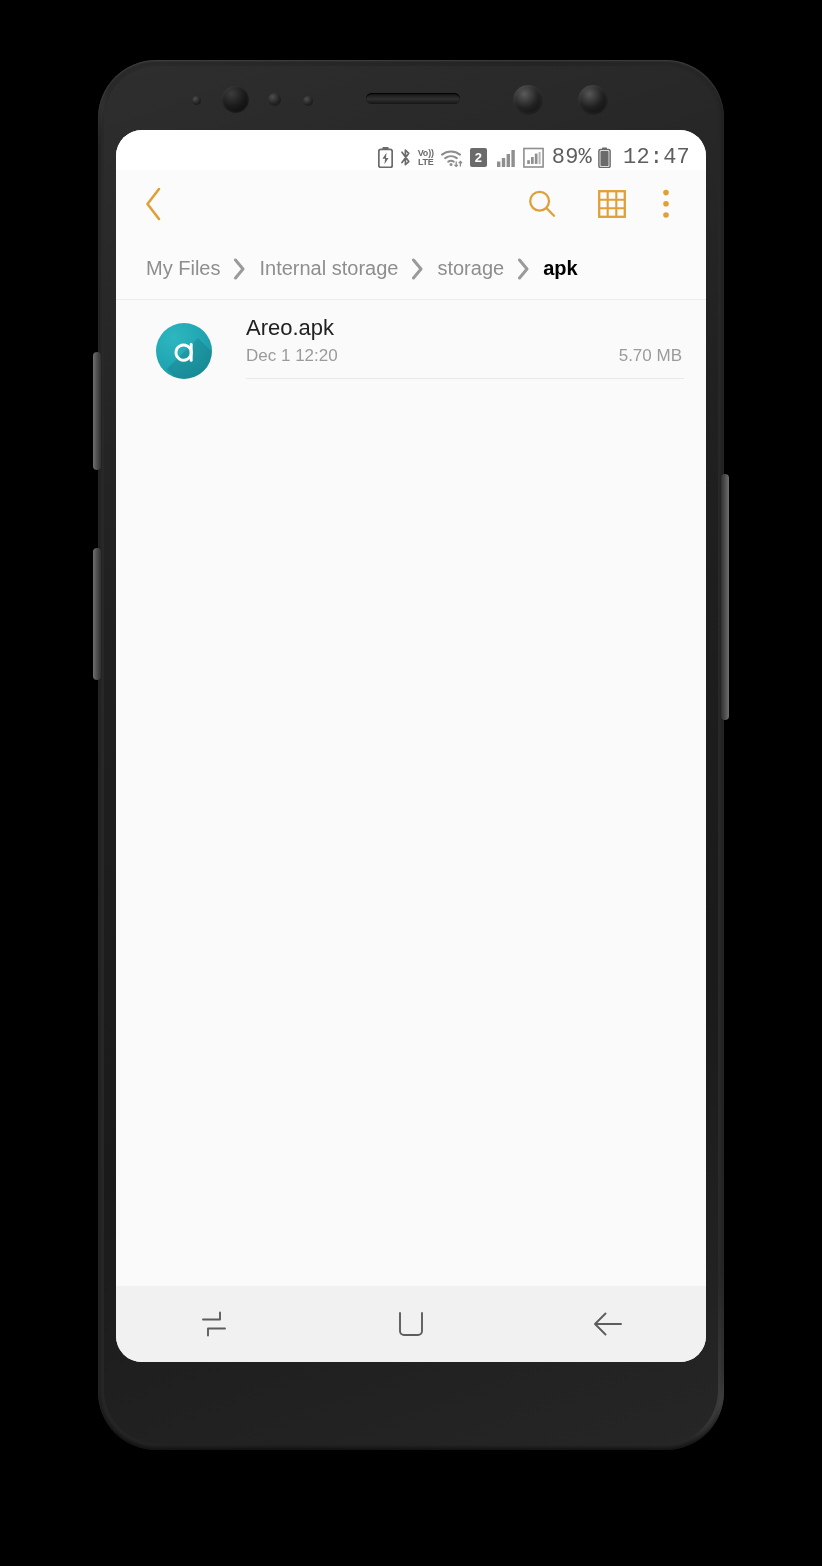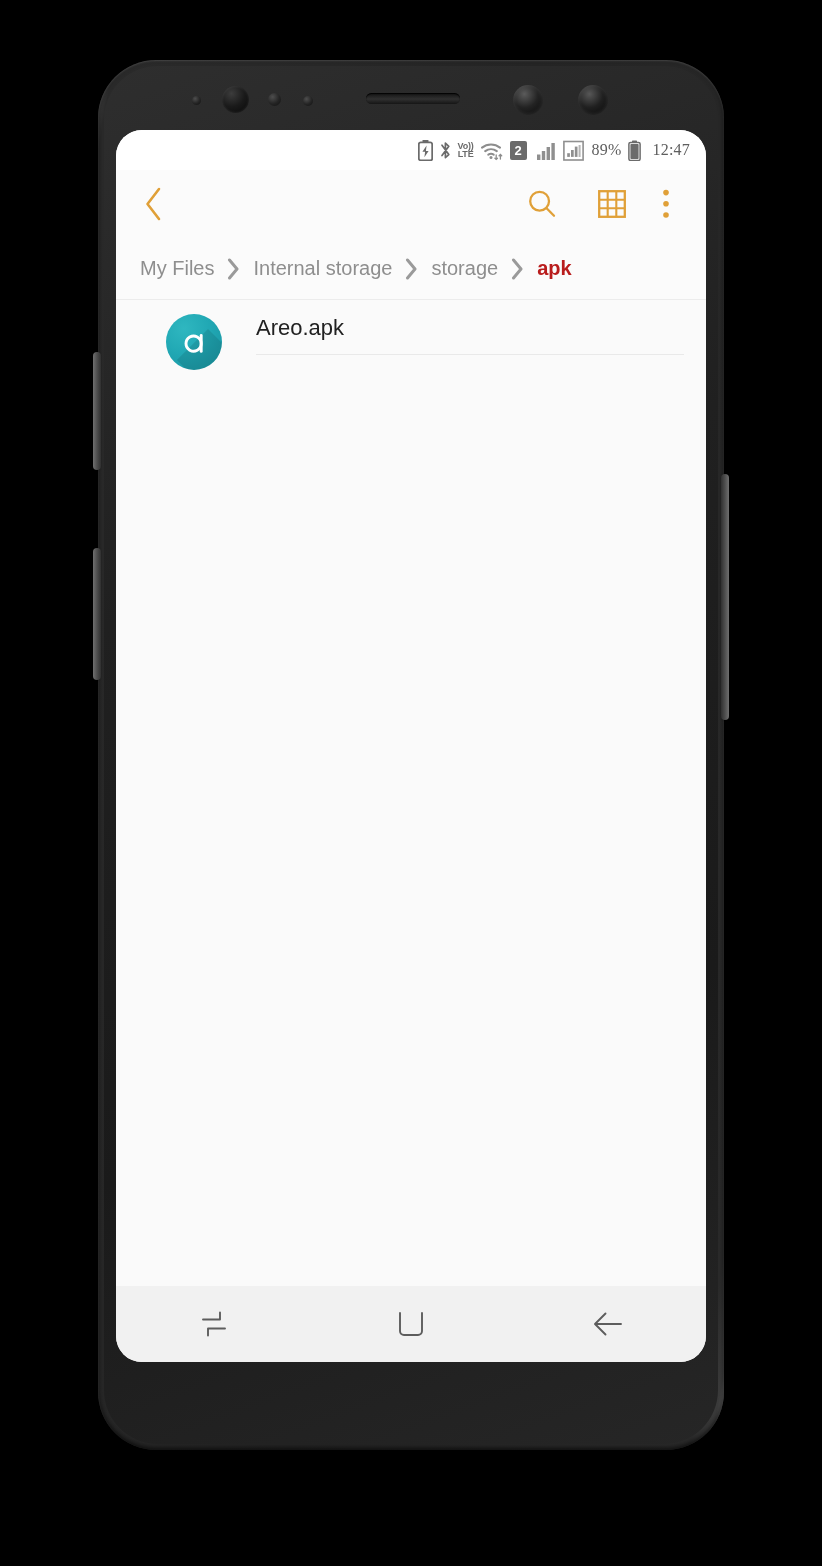--- a/index.html
+++ b/index.html
@@ -128,32 +128,32 @@
     overflow: hidden;
     background: #fafafa;
   }
 
   
   .statusbar {
     position: relative;
     height: 40px;
     background: #ffffff;
     display: flex;
-    align-items: center;
+    align-items: flex-end;
     justify-content: flex-end;
     padding-right: 16px;
     box-sizing: border-box;
   }
   .sb-items { display: flex; align-items: center; gap: 6px; }
   .sb-ico { display: flex; align-items: center; color: #6b6b6b; }
   .sb-text {
-    font-size: 16px;
+    font-size: 22px;
     color: #5e5e5e;
     letter-spacing: 0.2px;
-    font-family: Liberation Serif, serif;
+    font-family: Liberation Mono, monospace;
   }
   .sb-pct { margin-left: 2px; }
   .sb-time { margin-left: 6px; }
 
   .volte {
     display: flex; flex-direction: column;
     align-items: center; justify-content: center;
     line-height: 0.92; color: #6b6b6b;
     font-size: 9px; font-weight: bold; letter-spacing: -0.2px;
   }
@@ -183,53 +183,52 @@
   .tb-grid   { width: 44px; height: 44px; margin-left: 26px; }
   .tb-more   { width: 36px; height: 44px; margin-left: 14px; }
   .tb-back   { width: 40px; height: 44px; margin-left: -6px; }
 
   
   .breadcrumb {
     height: 62px;
     background: #fbfbfb;
     display: flex;
     align-items: center;
-    padding-left: 24px;
+    padding-left: 30px;
     box-sizing: border-box;
     border-bottom: 1px solid #ececec;
   }
   .crumb {
     font-size: 20px;
     color: #8e8e8e;
     white-space: nowrap;
     cursor: pointer;
   }
   .crumb.current {
-    color: #b91c1c;
+    color: #000000;
     font-weight: bold;
     cursor: default;
   }
   .crumb-sep {
     display: flex; align-items: center;
     margin: 0 13px;
     color: #9a9a9a;
   }
 
   
   .filelist {
     background: #fafafa;
     flex: 1;
   }
   .file-row {
     display: flex;
-    align-items: flex-start;
+    align-items: flex-end;
     padding: 14px 22px 0 40px;
     box-sizing: border-box;
     cursor: pointer;
-    margin-left: 10px;
   }
   .file-icon {
     width: 56px; height: 56px;
     border-radius: 50%;
     flex-shrink: 0;
     position: relative;
     overflow: hidden;
     background: radial-gradient(circle at 32% 26%, #2fb7c0 0%, #21a8b4 45%, #17929f 100%);
   }
   .file-icon .shade {
@@ -450,20 +449,24 @@
             <div class="glyph">
               <svg width="30" height="30" viewBox="0 0 30 30">
                 <path d="M22.2 8.4 L22.2 24.4" fill="none" stroke="#ffffff" stroke-width="2.9" stroke-linecap="round"></path>
                 <path d="M22.2 16.4 A7.6 7.6 0 1 0 22.2 16.8" fill="none" stroke="#ffffff" stroke-width="2.9" stroke-linecap="round"></path>
               </svg>
             </div>
           </div>
 
           <div class="file-meta">
             <div class="file-name">Areo.apk</div>
+            <div class="file-sub">
+              <span class="file-date">Dec 1 12:20</span>
+              <span class="file-size">5.70 MB</span>
+            </div>
           </div>
         </div>
 
       </div>
 
       <div class="navbar">
         <div class="nav-btn">
           <svg width="30" height="30" viewBox="0 0 30 30">
             <path d="M4 10.5 H21 V3.4" fill="none" stroke="#5d5d5d" stroke-width="1.9" stroke-linecap="round" stroke-linejoin="round"></path>
             <path d="M26 19.5 H9 V26.6" fill="none" stroke="#5d5d5d" stroke-width="1.9" stroke-linecap="round" stroke-linejoin="round"></path>

